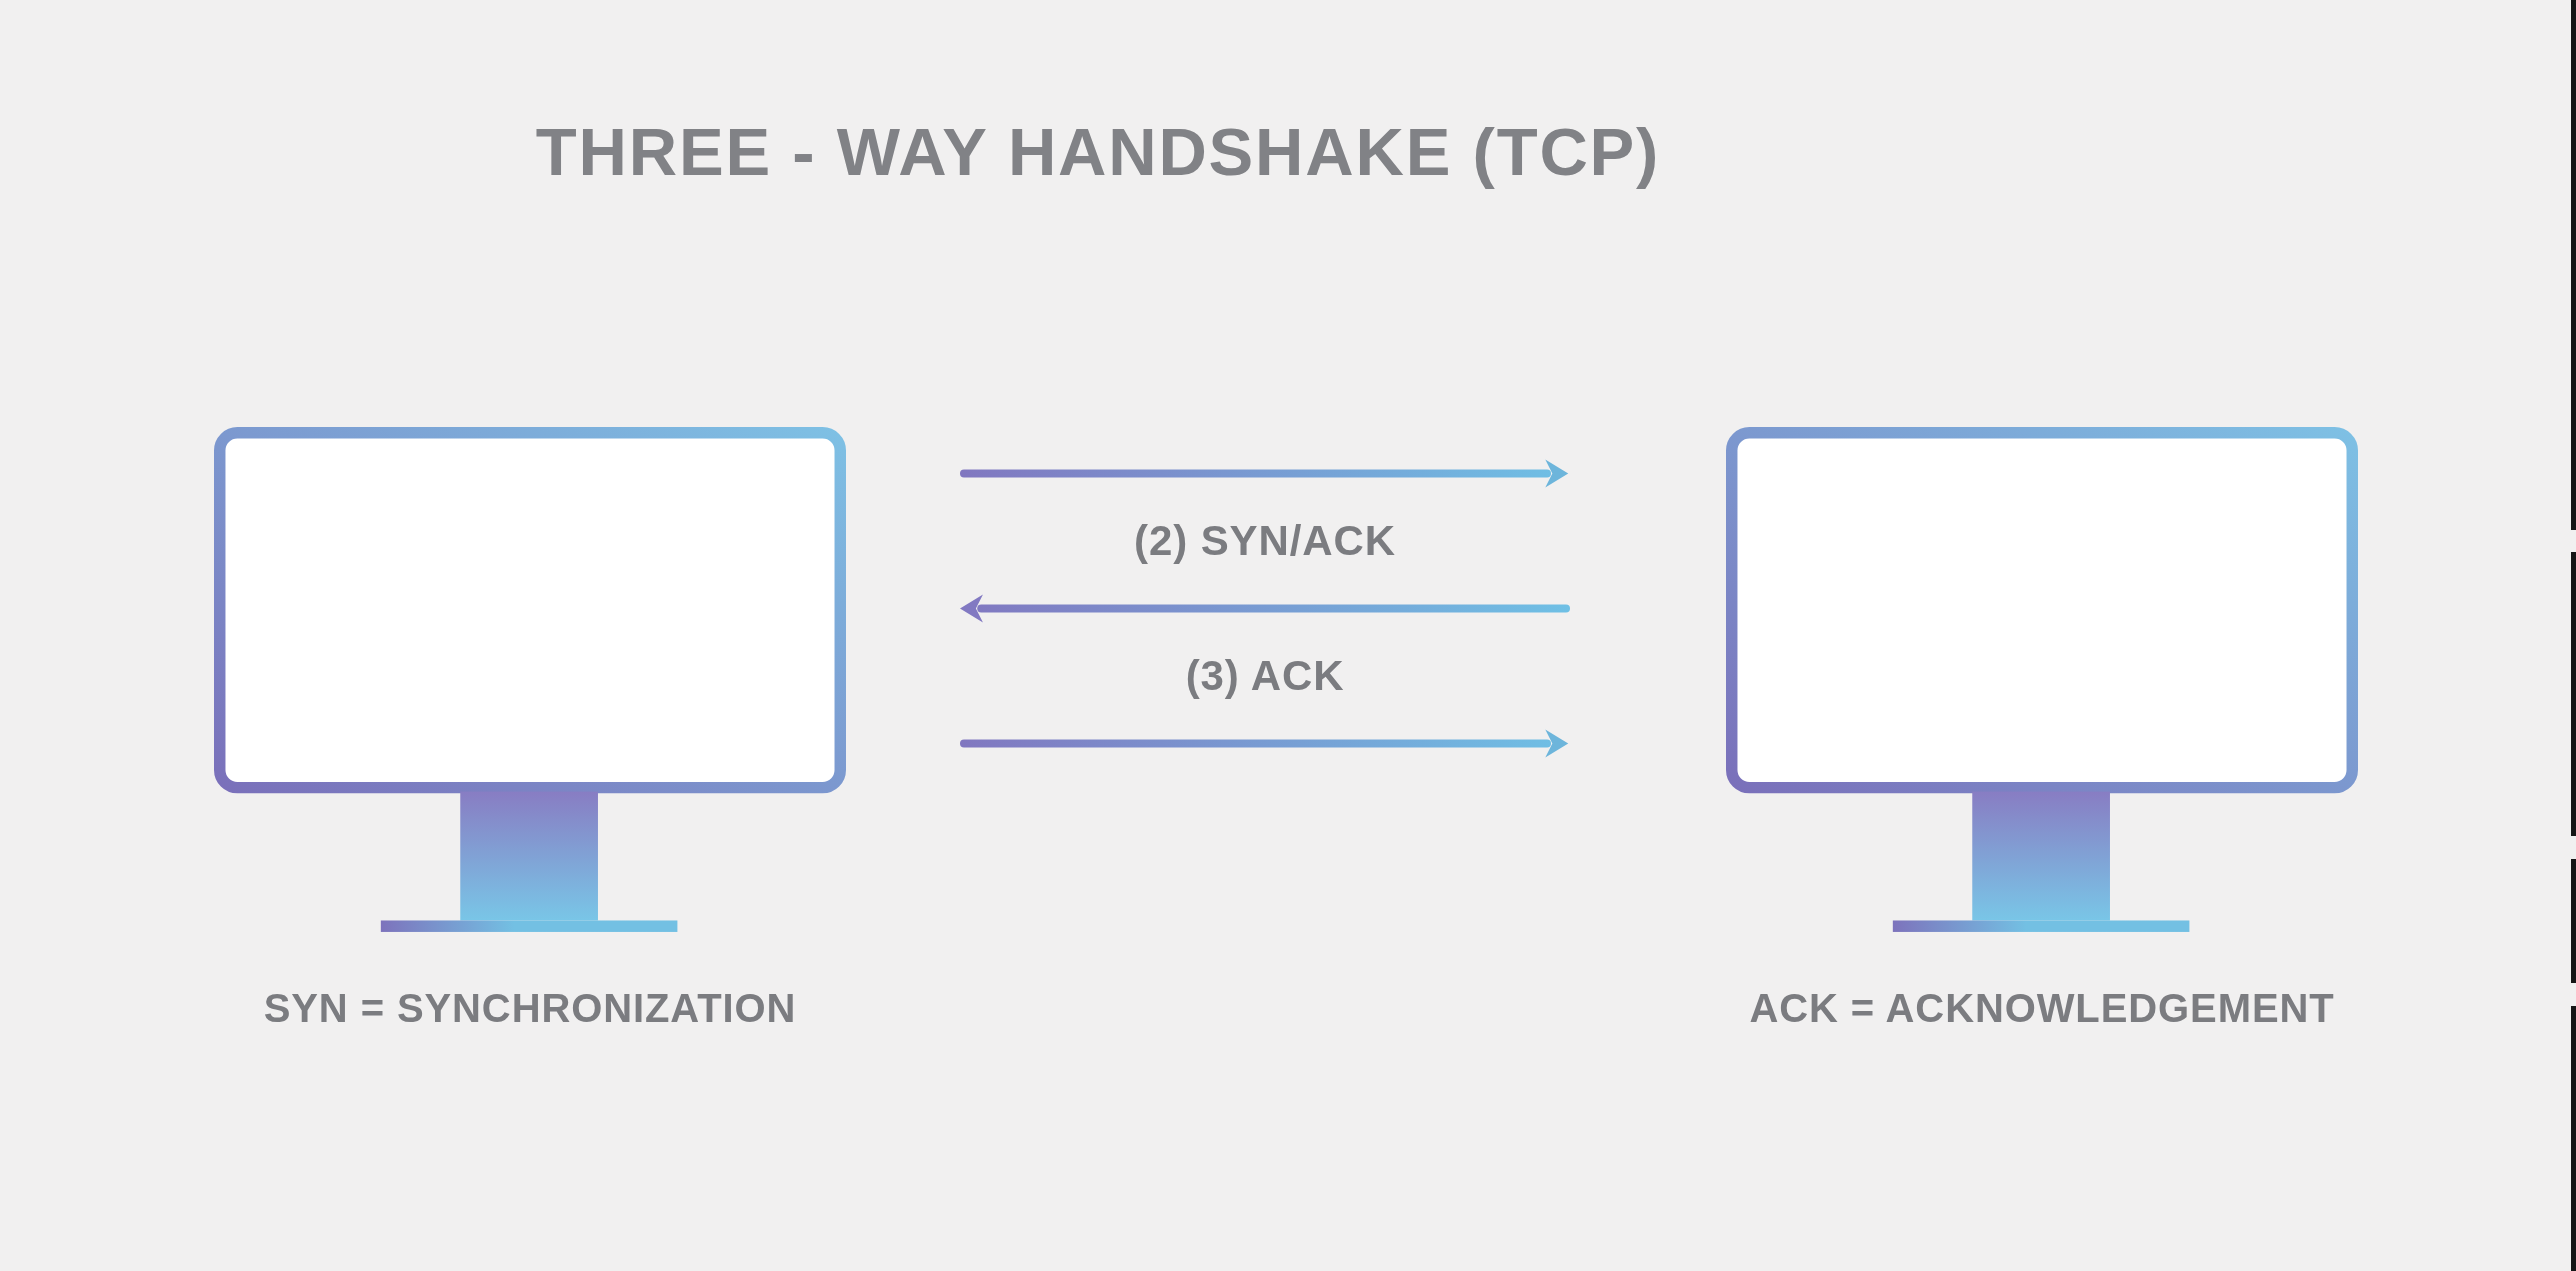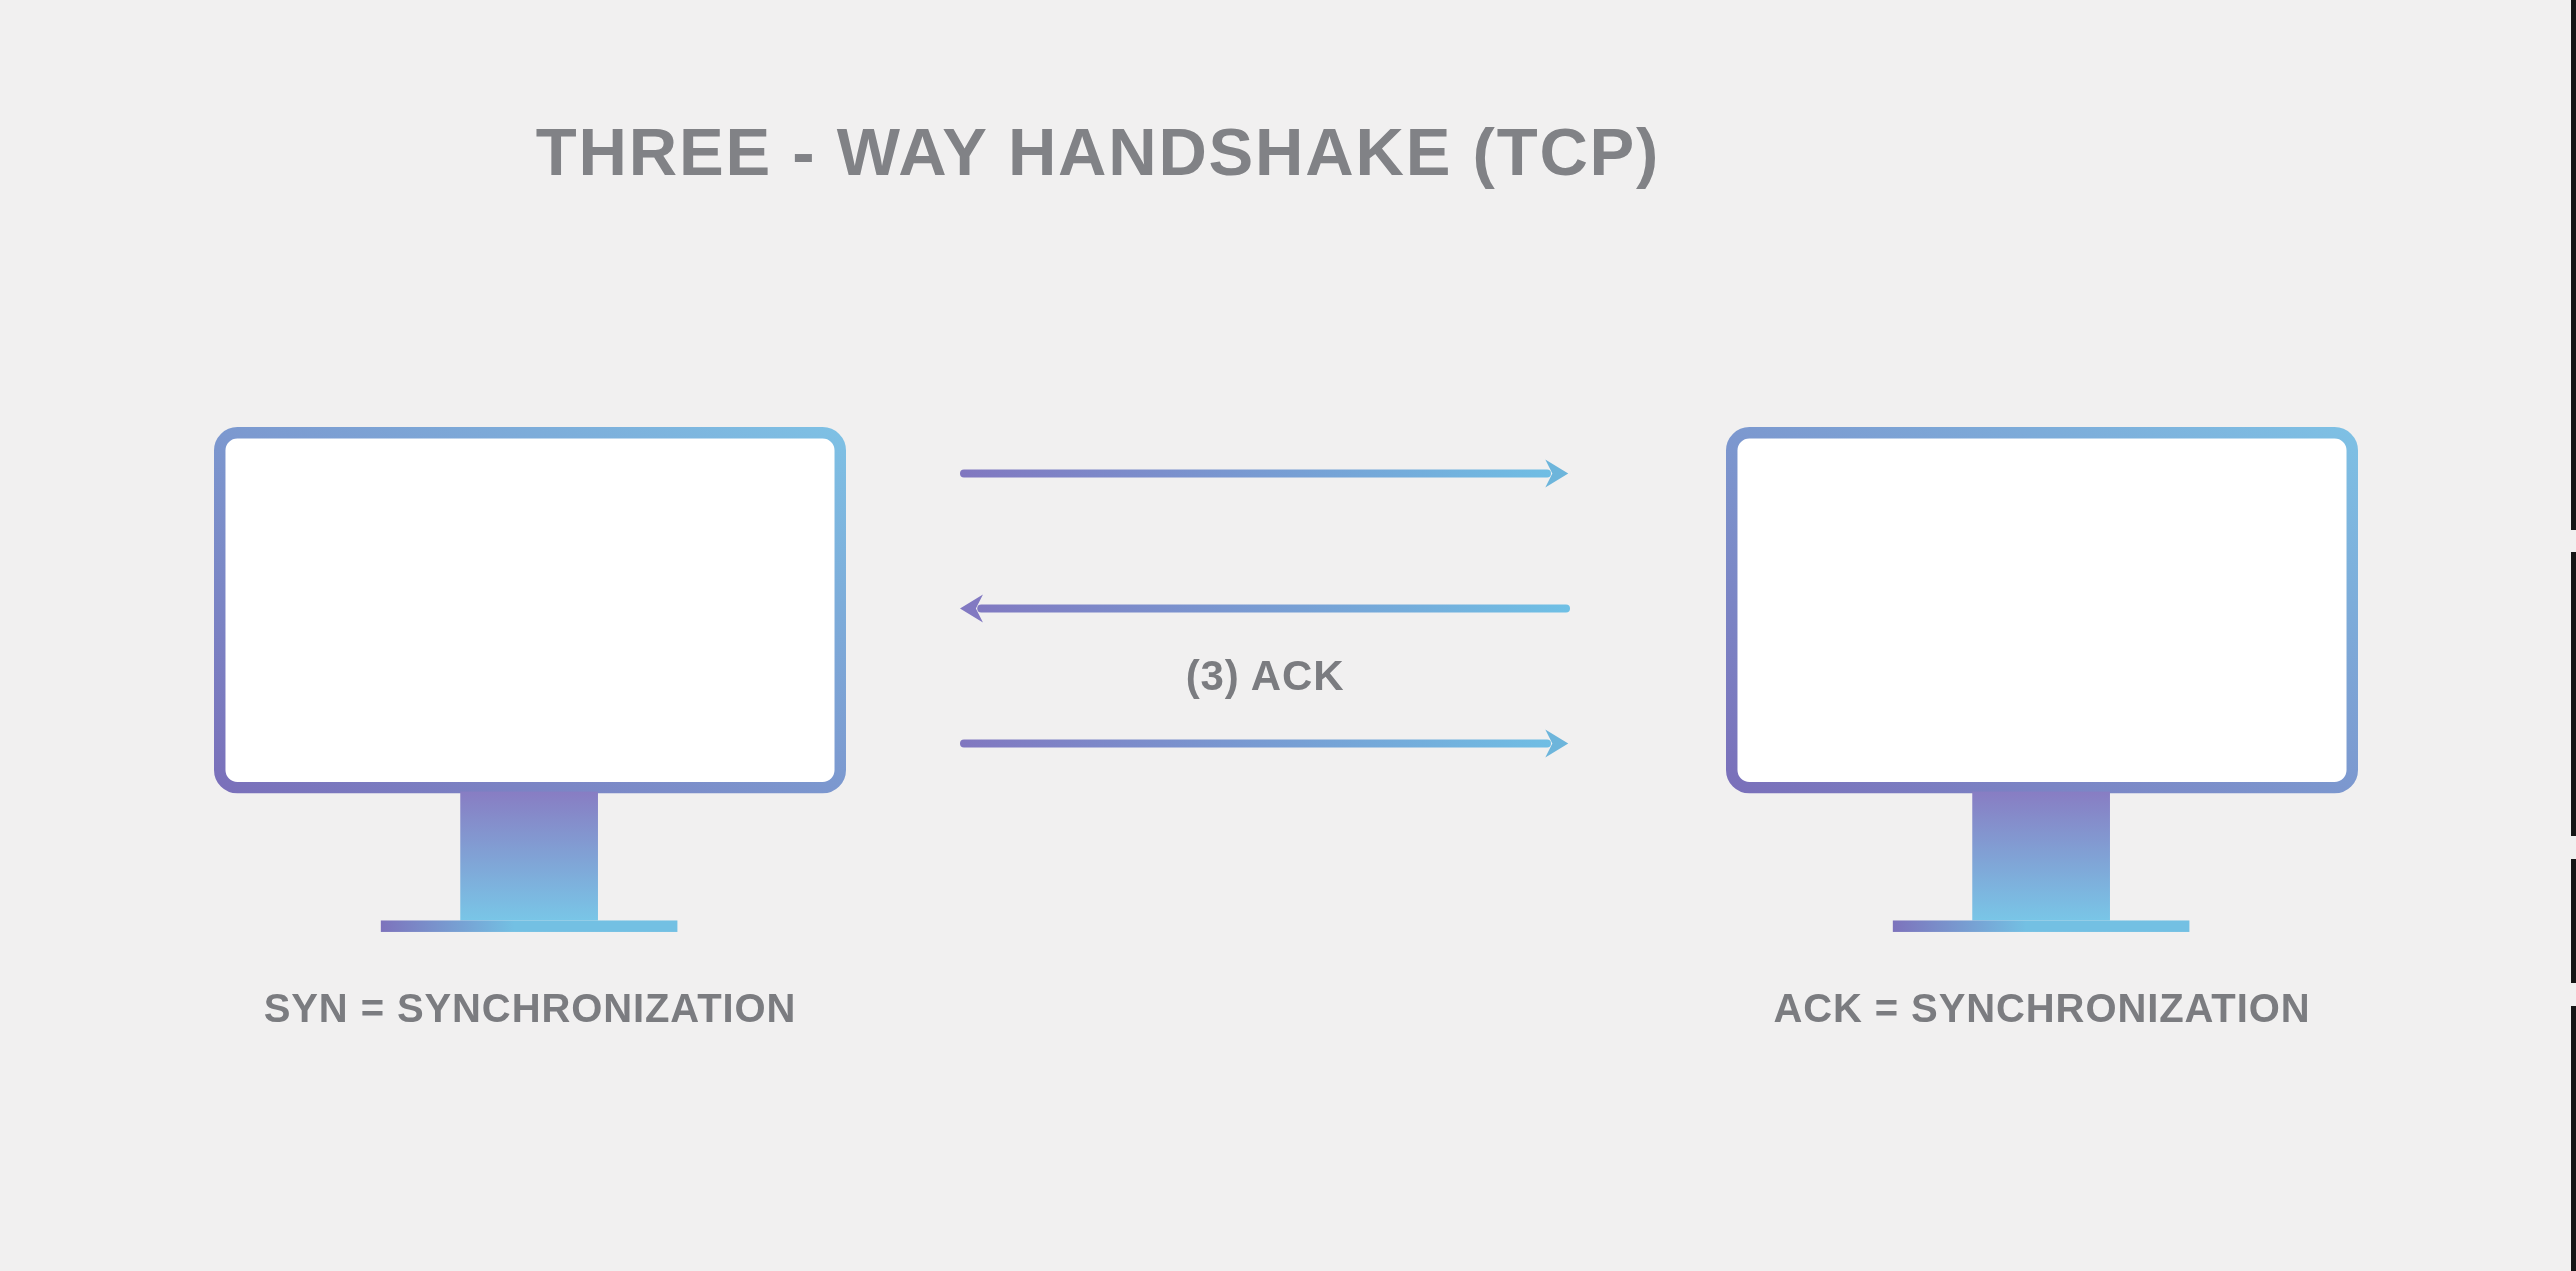--- a/index.html
+++ b/index.html
@@ -139,35 +139,36 @@
     <rect x="189" y="559" width="336" height="13" fill="url(#baseGrad)"></rect>
   </svg>
 
   <div class="arrows">
 
     <svg class="arrow-svg a1" viewBox="0 0 691 60">
       <line x1="4.5" y1="30" x2="665" y2="30" stroke="url(#lineGrad)" stroke-width="9" stroke-linecap="round"></line>
       <polygon points="663,14 689,30 663,46 671,30" style="fill: var(--head_blue, #6db5db)"></polygon>
     </svg>
 
+    <div class="arrow-label l2">(2) SYN/ACK</div>
     <svg class="arrow-svg a2" viewBox="0 0 691 60">
       <line x1="24" y1="30" x2="686.5" y2="30" stroke="url(#lineGrad)" stroke-width="9" stroke-linecap="round"></line>
       <polygon points="26,14 0,30 26,46 18,30" style="fill: var(--head_purple, #8279c2)"></polygon>
     </svg>
 
     <div class="arrow-label l3">(3) ACK</div>
     <svg class="arrow-svg a3" viewBox="0 0 691 60">
       <line x1="4.5" y1="30" x2="665" y2="30" stroke="url(#lineGrad)" stroke-width="9" stroke-linecap="round"></line>
       <polygon points="663,14 689,30 663,46 671,30" style="fill: var(--head_blue, #6db5db)"></polygon>
     </svg>
 
   </div>
 
   <div class="caption left">SYN = SYNCHRONIZATION</div>
-  <div class="caption right">ACK = SYNCHRONIZATION</div>
+  <div class="caption right">ACK = ACKNOWLEDGEMENT</div>
 
   <div class="edge-seg s1"></div>
   <div class="edge-seg s2"></div>
   <div class="edge-seg s3"></div>
   <div class="edge-seg s4"></div>
 
 </div>
 
 
 </body></html>

